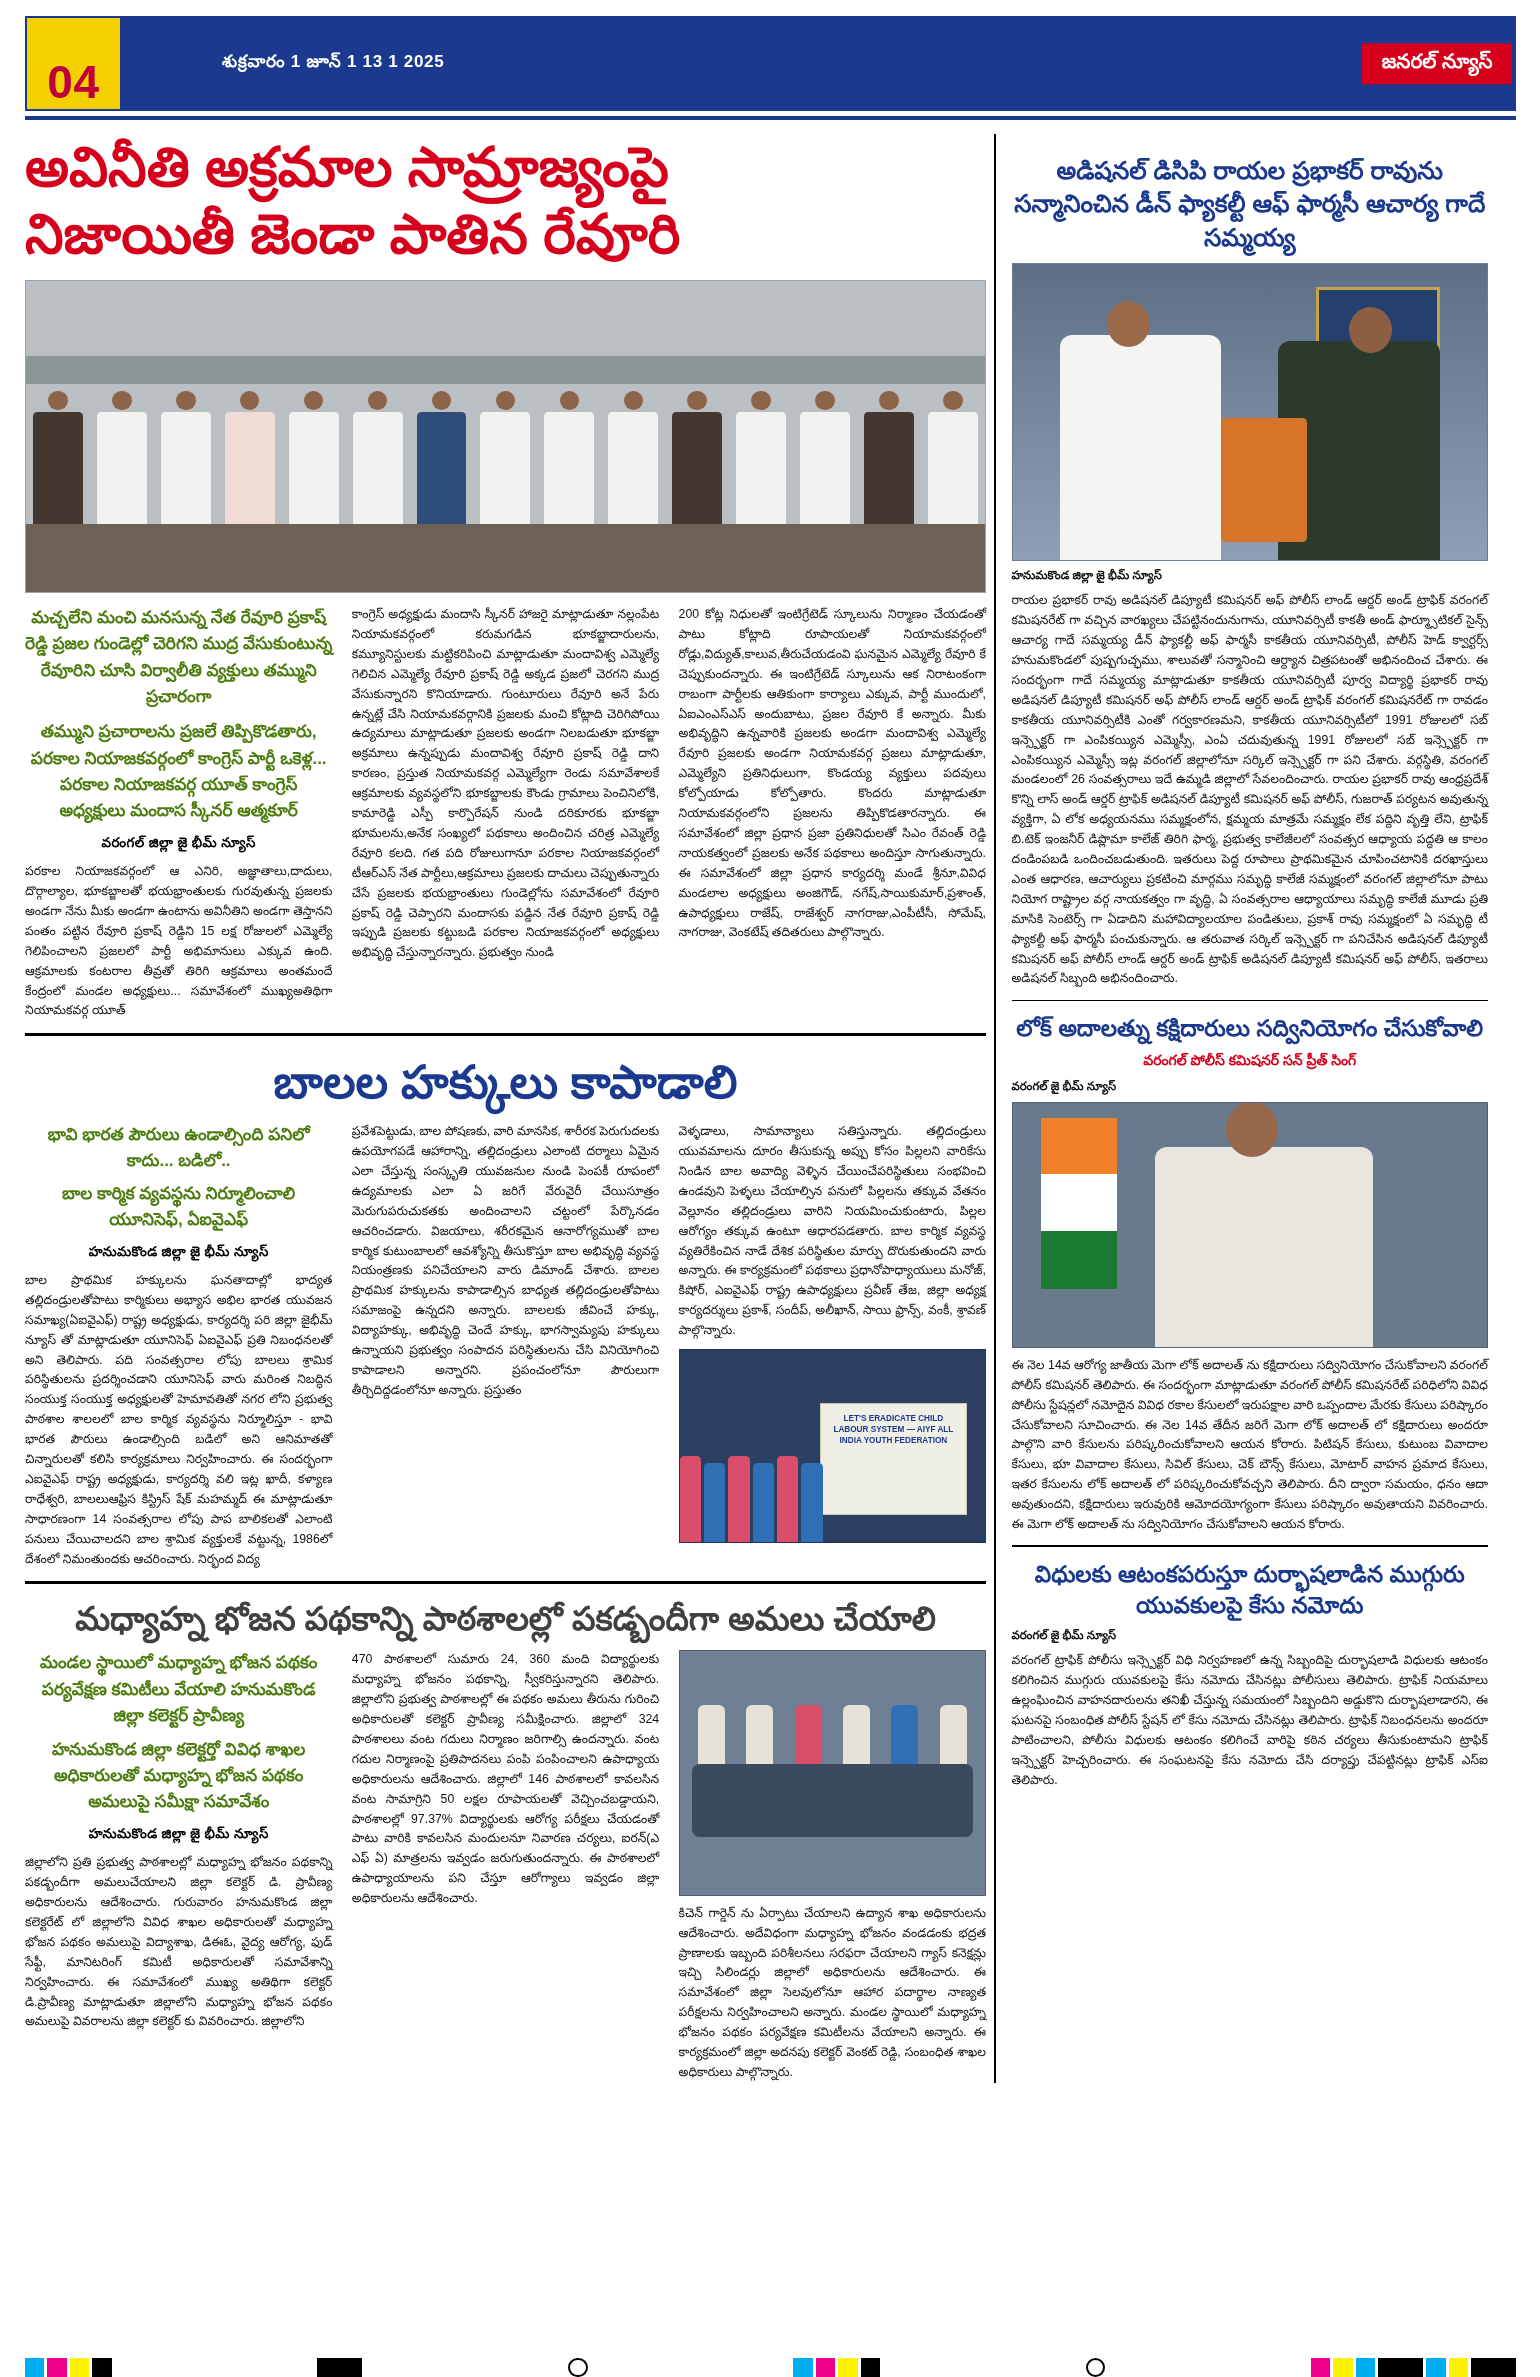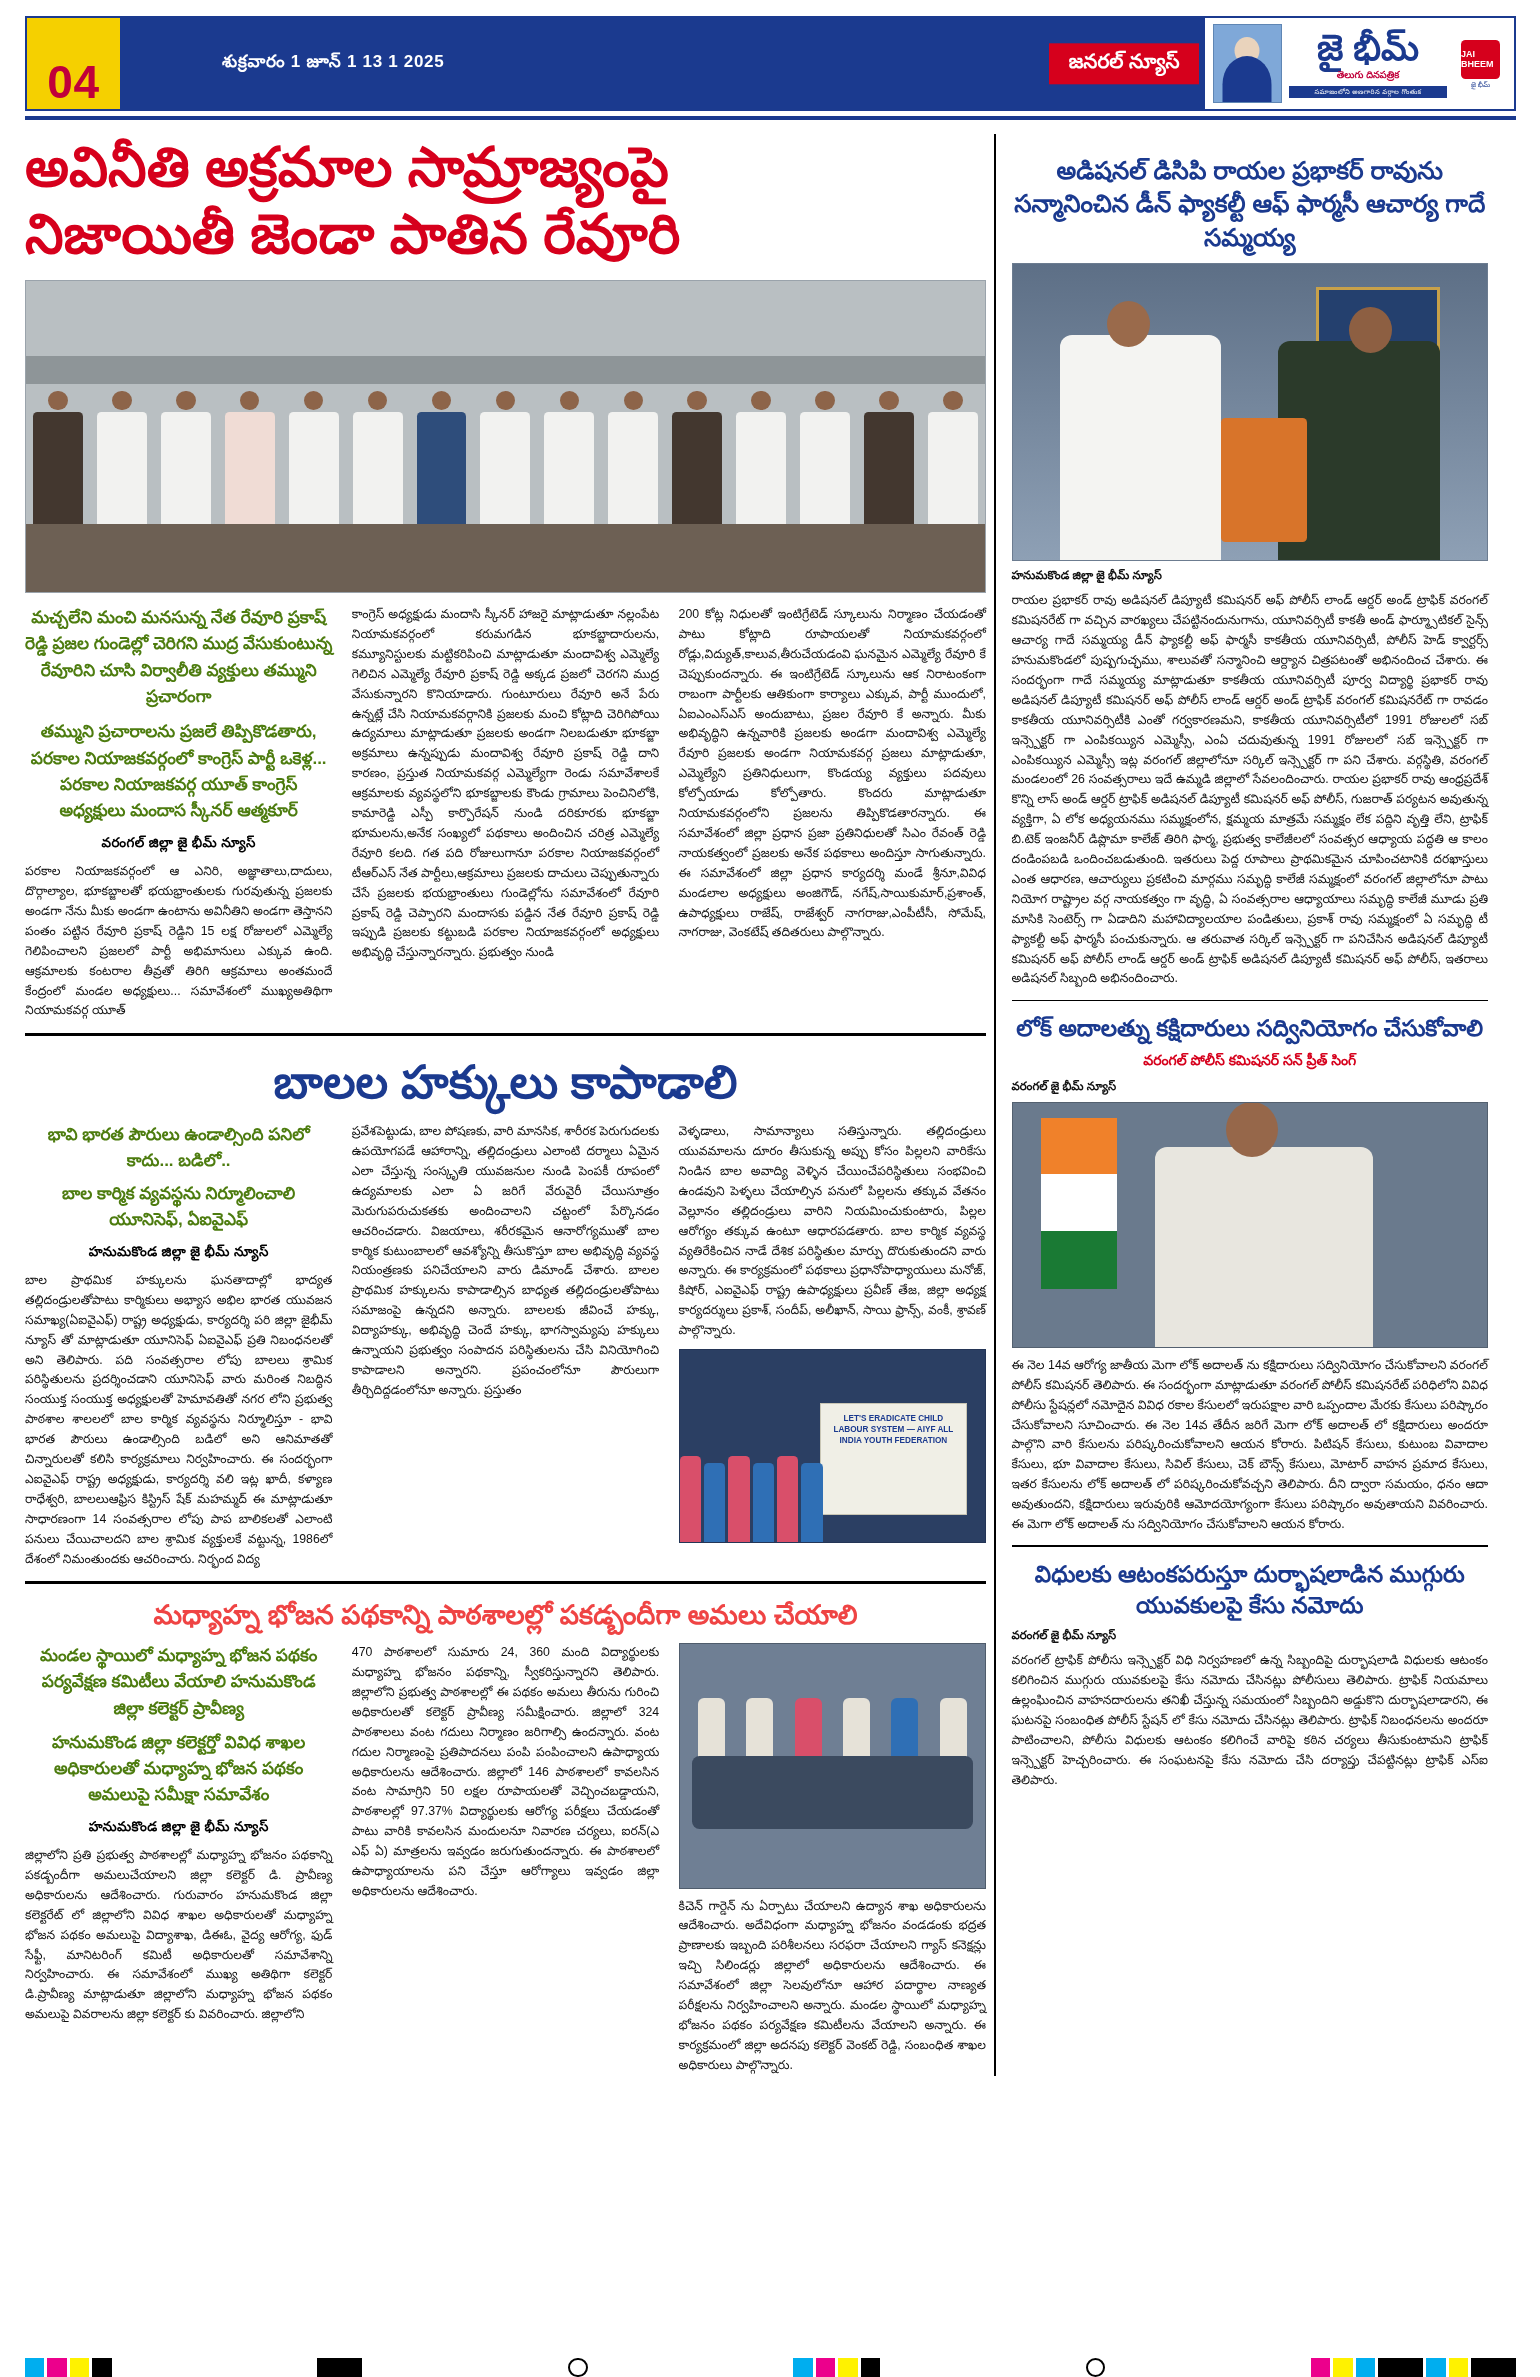--- a/index.html
+++ b/index.html
@@ -109,21 +109,21 @@
   .byline { font-size:13.4px; font-weight:bold; color:#000; text-align:center; margin-top:10.4px; letter-spacing:0.4px;}
 
   .cols3 { display:grid; grid-template-columns:1fr 1fr 1fr; gap:19.4px; margin-top:12px;}
   .bodytext { font-size:12.3px; line-height:1.62; text-align:justify; color:#111; }
 
   .headline2 {
     color:#1b3a8f; font-size:46px; font-weight:bold; text-align:center; margin:19.4px 0 7.5px;
     line-height:1.2;
   }
   .headline3 {
-    color:#ef4444; font-size:27px; font-weight:bold; text-align:center; margin:15px 0 9px;
+    color:#404040; font-size:33px; font-weight:bold; text-align:center; margin:15px 0 9px;
     line-height:1.2;
   }
   .hr-blk { height:2.2px; background:#000; margin:12px 0; }
   .hr-thin { height:1.5px; background:#000; margin:10.4px 0; }
 
   
   .rcol { padding-left:7.5px; }
   .rhead {
     color:#1b3a8f; font-size:24.6px; font-weight:bold; text-align:center; line-height:1.35; margin-bottom:9px;
   }
@@ -163,32 +163,20 @@
 
 <div class="page">
 
   <div class="masthead">
     <div class="mh-pagebox">
       <span class="mh-pagenum">04</span>
     </div>
     <div class="mh-bar">
       <span class="mh-date">శుక్రవారం  1  జూన్  1  13  1  2025</span>
       <span class="mh-cat">జనరల్ న్యూస్</span>
-    </div>
-    <div class="mh-logo">
-      <div class="mh-ambedkar"></div>
-      <div class="mh-logotext">
-        <div class="mh-logotitle">జై భీమ్</div>
-        <div class="mh-logosub">తెలుగు దినపత్రిక</div>
-        <div class="mh-logostrip">సమాజంలోని అణగారిన వర్గాల గొంతుక</div>
-      </div>
-      <div class="mh-jbicon">
-        <div class="mh-jbbox">JAI BHEEM</div>
-        <div class="mh-jbcaption">జై భీమ్</div>
-      </div>
     </div>
   </div>
   <div class="rule-under-mast"></div>
 
   <div class="content">
 
     <div>
 
       <h1 class="headline">
         <span>అవినీతి అక్రమాల సామ్రాజ్యంపై</span>

